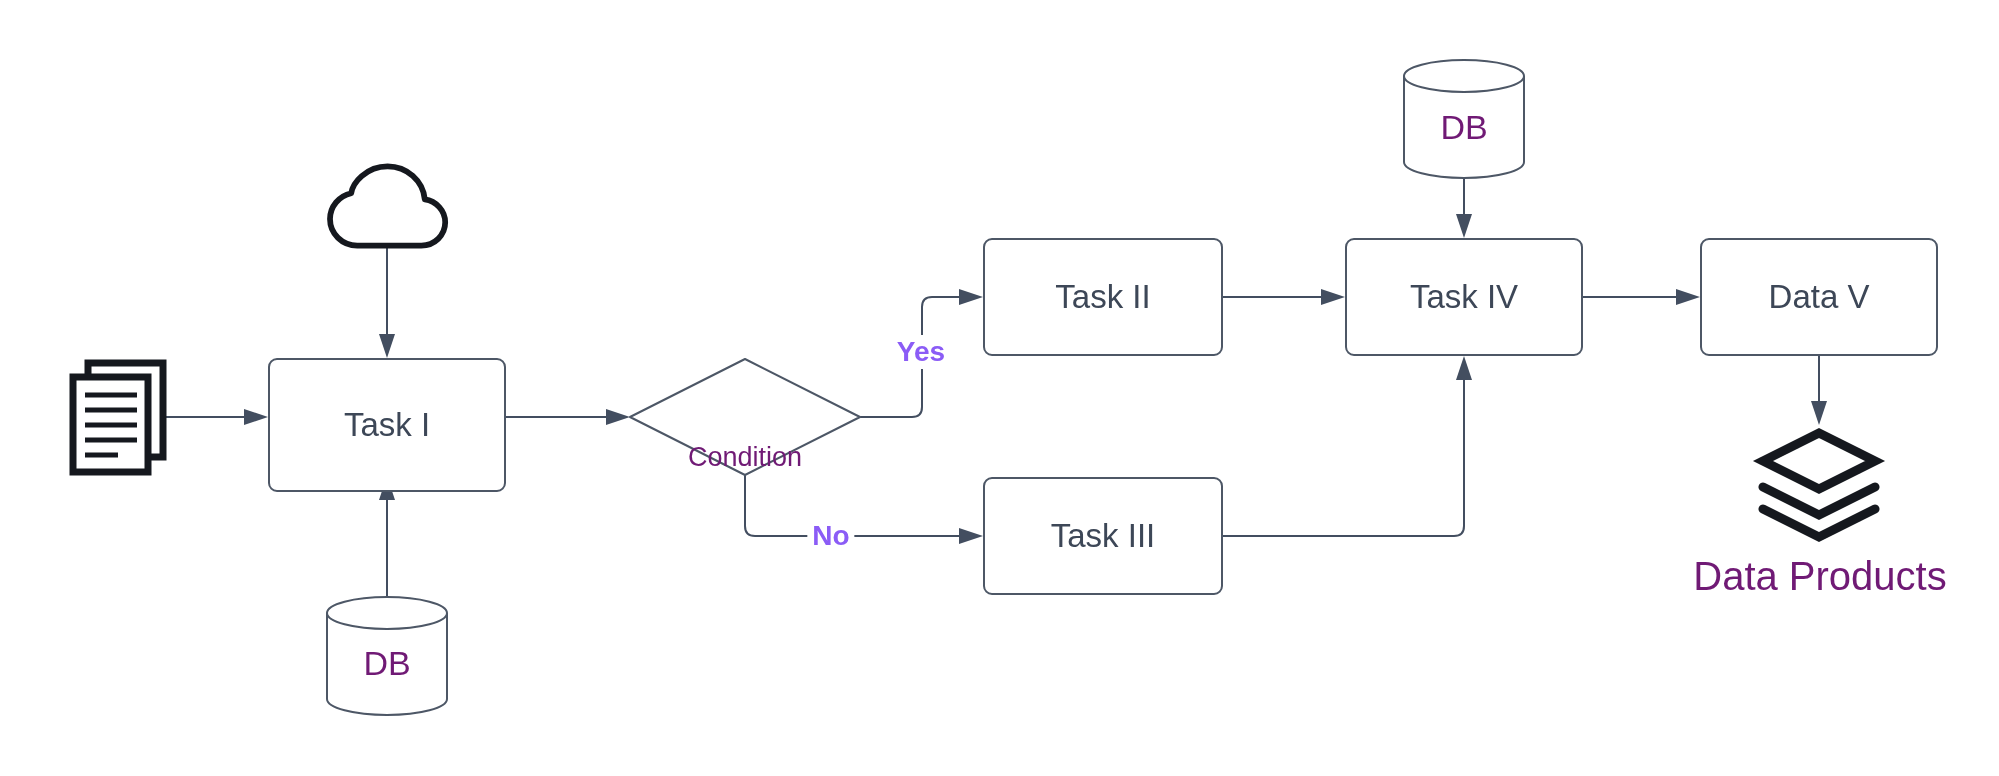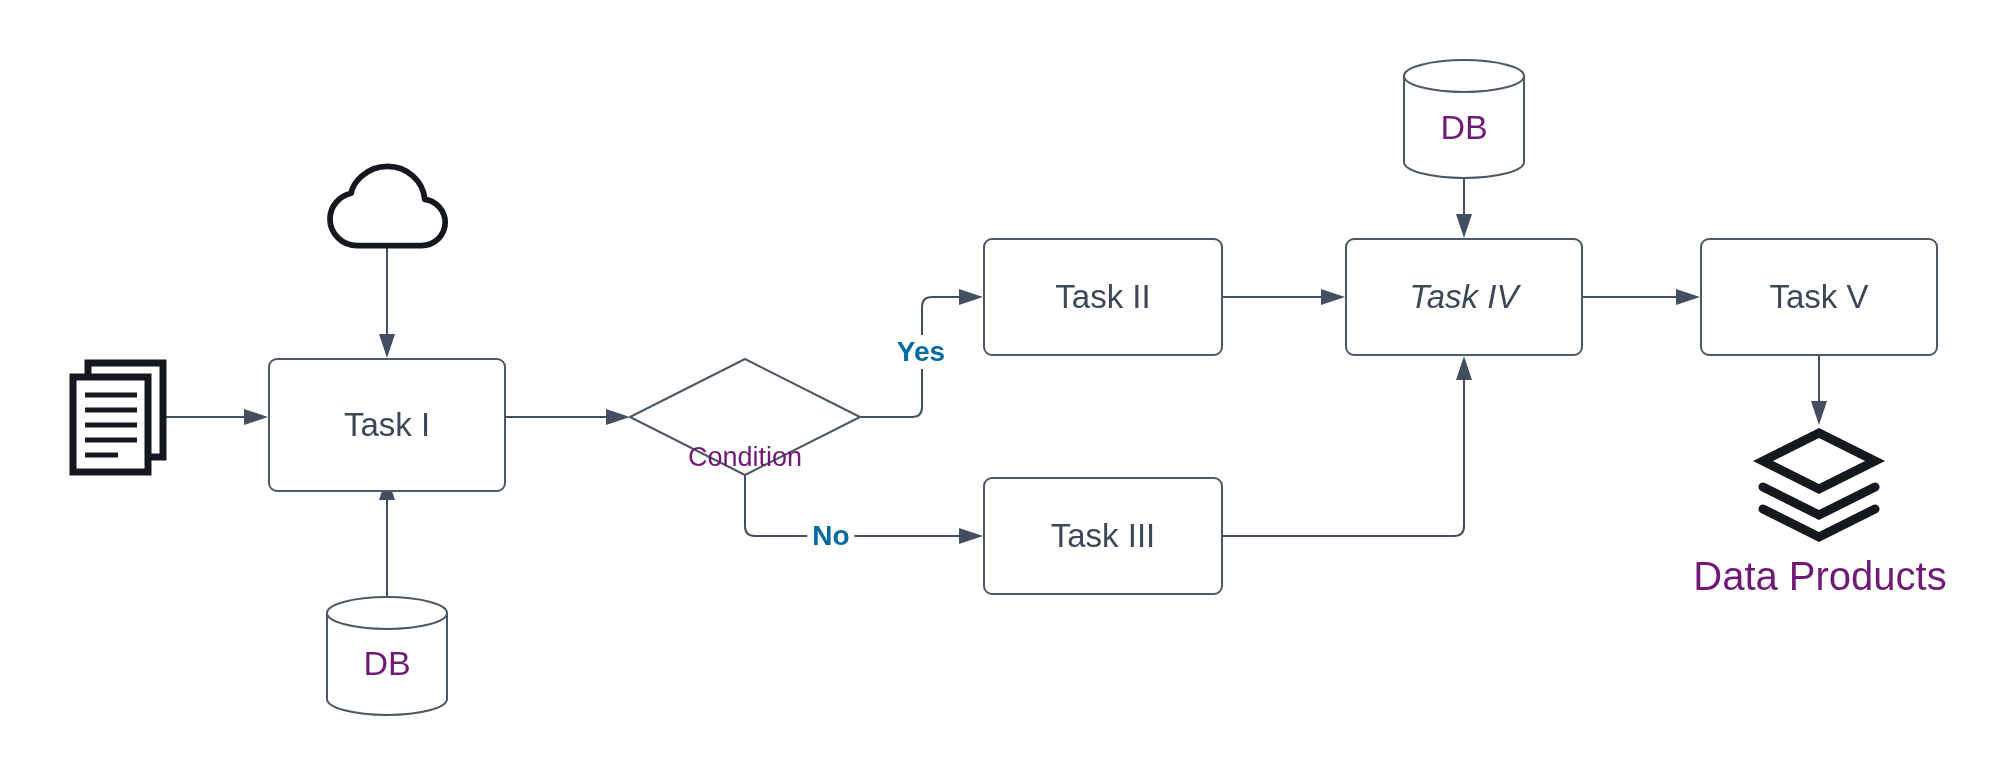--- a/index.html
+++ b/index.html
@@ -27,28 +27,28 @@
     display:flex;align-items:center;justify-content:center;
     color:#701a75;
     z-index:3;
     white-space:nowrap;
   }
   .branch-label{
     position:absolute;
     transform:translate(-50%,-50%);
     background:#ffffff;
     padding:1px 5px;
-    font-size:28px;font-weight:bold;color:#0369a1;
+    font-size:28px;font-weight:bold;color:#8b5cf6;
     z-index:3;
     white-space:nowrap;
   }
   #task1{left:268px;top:358px;width:238px;height:134px;}
   #task2{left:983px;top:238px;width:240px;height:118px;}
   #task3{left:983px;top:477px;width:240px;height:118px;}
-  #task4{left:1345px;top:238px;width:238px;height:118px;font-style:italic;}
+  #task4{left:1345px;top:238px;width:238px;height:118px;}
   #task5{left:1700px;top:238px;width:238px;height:118px;}
   #condition-label{left:655px;top:397px;width:180px;height:40px;font-size:27px;margin-top:40px;}
   #db-left-label{left:337px;top:643px;width:100px;height:40px;font-size:34px;}
   #db-top-label{left:1414px;top:107px;width:100px;height:40px;font-size:34px;}
   #data-products-label{left:1670px;top:556px;width:300px;height:40px;font-size:40px;}
   #yes-label{left:921px;top:352px;}
   #no-label{left:831px;top:536px;}
 </style>
 </head>
 <body>
@@ -144,21 +144,21 @@
   <div id="task3" class="task-box">
     <span>Task III</span>
   </div>
   <div id="task2" class="task-box">
     <span>Task II</span>
   </div>
   <div id="task4" class="task-box">
     <span>Task IV</span>
   </div>
   <div id="task5" class="task-box">
-    <span>Task V</span>
+    <span>Data V</span>
   </div>
 
   <div id="condition-label" class="shape-label">Condition</div>
   <div id="db-left-label" class="shape-label">DB</div>
   <div id="db-top-label" class="shape-label">DB</div>
   <div id="data-products-label" class="shape-label">Data Products</div>
 
   <div id="yes-label" class="branch-label">Yes</div>
   <div id="no-label" class="branch-label">No</div>
 

